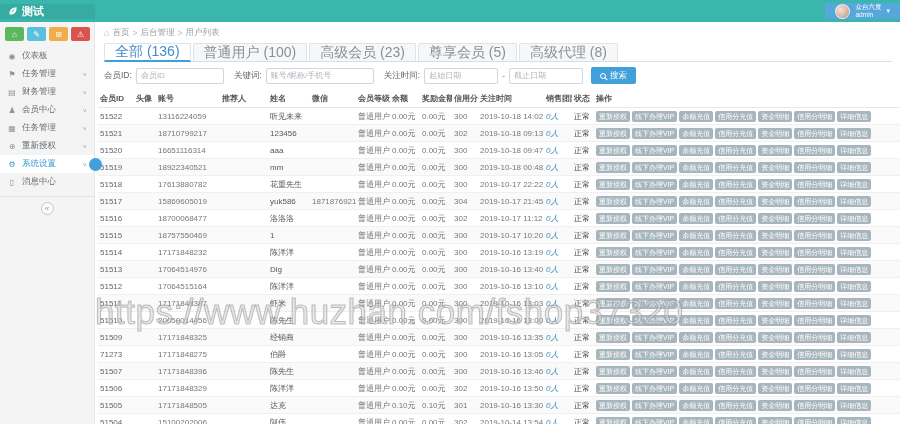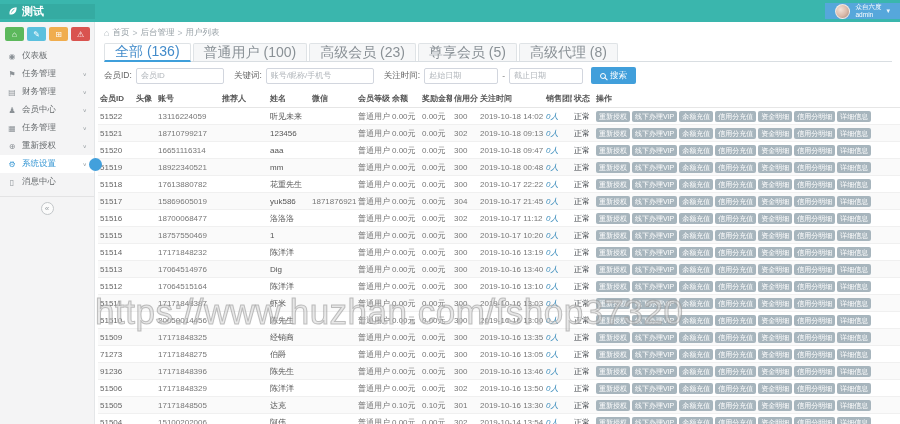--- a/index.html
+++ b/index.html
@@ -474,21 +474,21 @@
             <td class="c6">普通用户</td>
             <td class="c7">0.00元</td>
             <td class="c8">0.00元</td>
             <td class="c9">300</td>
             <td class="c10">2019-10-16 13:05</td>
             <td class="c11">0人</td>
             <td class="c12">正常</td>
             <td class="c13"><span class="abtn">重新授权</span><span class="abtn">线下办理VIP</span><span class="abtn">余额充值</span><span class="abtn">信用分充值</span><span class="abtn">资金明细</span><span class="abtn">信用分明细</span><span class="abtn">详细信息</span></td>
           </tr>
           <tr class="even">
-            <td class="c0">91236</td>
+            <td class="c0">51507</td>
             <td class="c1"></td>
             <td class="c2">17171848396</td>
             <td class="c3"></td>
             <td class="c4">陈先生</td>
             <td class="c5"></td>
             <td class="c6">普通用户</td>
             <td class="c7">0.00元</td>
             <td class="c8">0.00元</td>
             <td class="c9">300</td>
             <td class="c10">2019-10-16 13:46</td>

